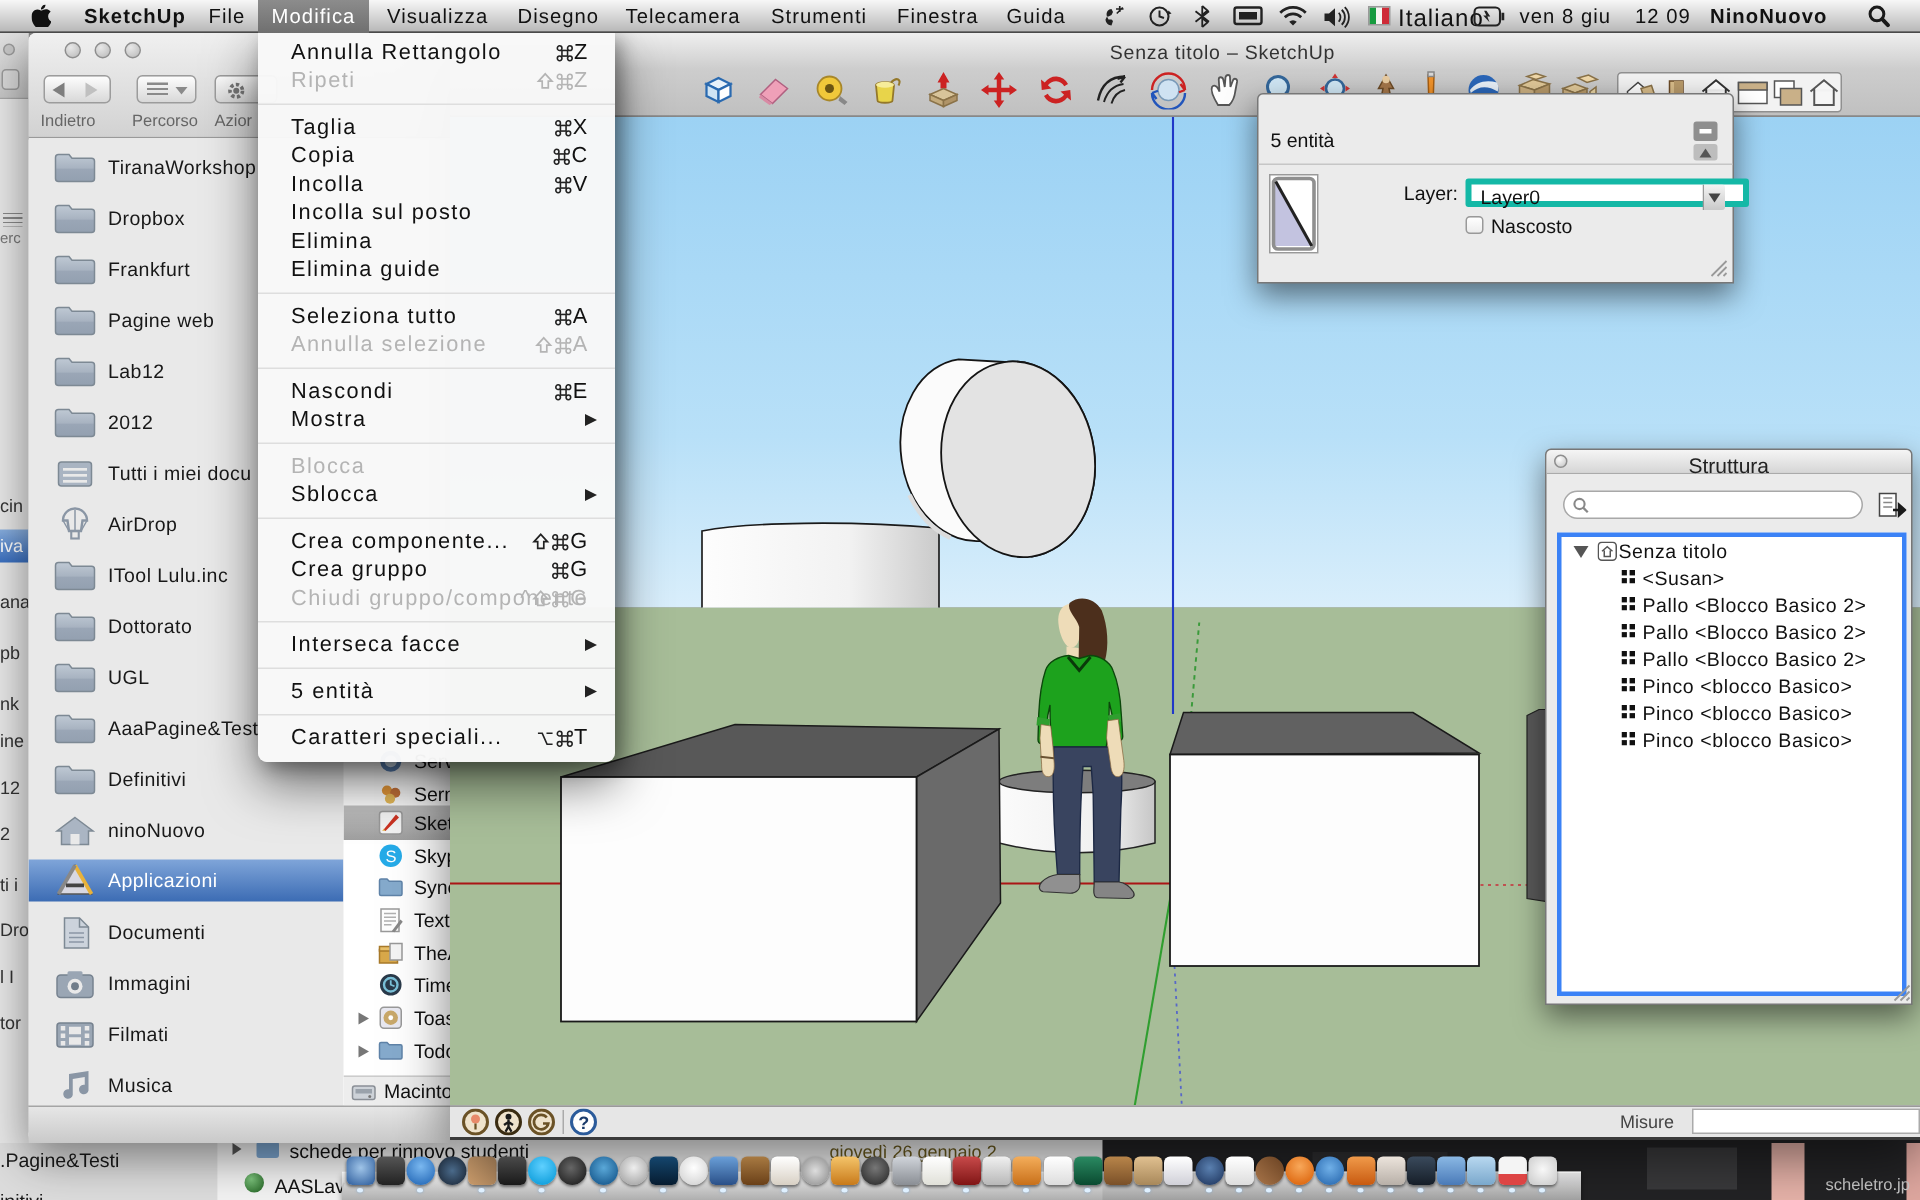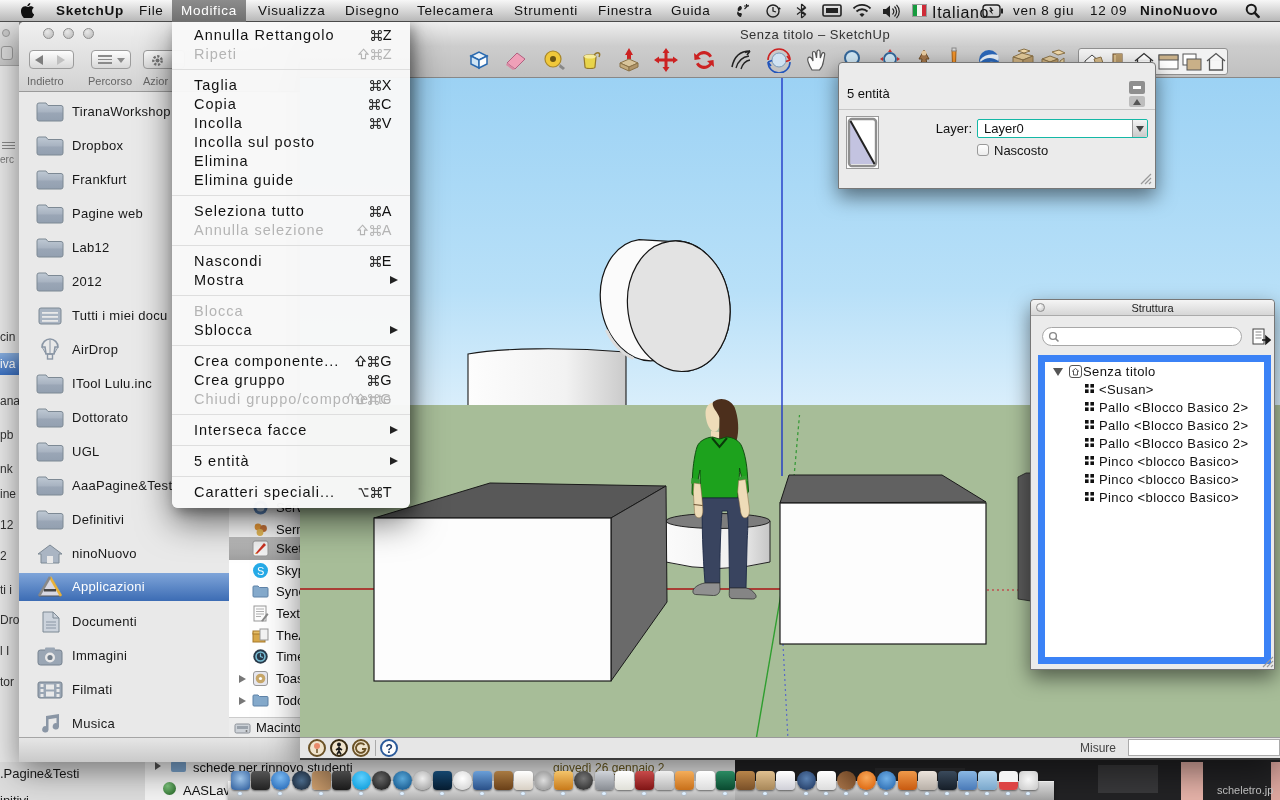--- a/index.html
+++ b/index.html
@@ -560,49 +560,49 @@
     </div>
  <div class="ab" style="left:0;top:46px;width:316px;border-top:1px solid #c6c6c6"></div>
  <div class="ab" style="left:7px;top:53px;width:33px;height:53px;background:#fff;border:1px solid #999">
   <svg width="31" height="51" style="display:block">
         <polygon points="3,4 28,47 3,47" fill="#c3c3e0"></polygon>
         <rect x="2" y="2" width="27" height="47" rx="3" fill="none" stroke="#8f8f8f" stroke-width="2.4"></rect>
         <line x1="3.5" y1="4" x2="27.5" y2="47" stroke="#222" stroke-width="2"></line>
       </svg>
  </div>
  <div class="ab" style="left:95px;top:58px;width:38px;font-size:13px;color:#111;text-align:right">Layer:</div>
- <div class="ab" style="left:138px;top:56px;width:171px;height:19px;background:#fff;border:1px solid #14b8a6;border-radius:2px">
+ <div class="ab" style="left:138px;top:56px;width:189px;height:19px;background:#fff;border:4px solid #14b8a6;border-radius:2px">
   <div class="ab" style="left:6px;top:1px;font-size:13px;color:#111">Layer0</div>
   <div class="ab" style="left:154px;top:0;width:15px;height:17px;background:linear-gradient(#f4f4f4,#c9c9c9);border-left:1px solid #999;border-radius:0 2px 2px 0">
         <div class="ab" style="left:3.2px;top:6px;width:0;height:0;border-top:6px solid #444;border-left:4.2px solid transparent;border-right:4.2px solid transparent"></div>
       </div>
  </div>
  <div class="ab" style="left:138px;top:81px;width:12px;height:12px;background:linear-gradient(#fff,#ececec);border:1px solid #999;border-radius:3px"></div>
  <div class="ab" style="left:155px;top:80px;font-size:13px;color:#111">Nascosto</div>
  <svg class="ab" style="left:301px;top:110px" width="12" height="12">
       <path d="M11 1 L1 11 M11 5 L5 11 M11 9 L9 11" stroke="#999" stroke-width="1.2"></path>
     </svg>
 </div>
 <div id="pal2" class="ab" style="left:1030px;top:299px;width:245px;height:371px;background:#ebebeb;border:1px solid #777;border-radius:4px 4px 0 0;box-shadow:0 8px 20px rgba(0,0,0,.5)">
  <div class="ab" style="left:0;top:0;width:243px;height:16px;background:linear-gradient(#f5f5f5,#d6d6d6);border-bottom:1px solid #aaa;border-radius:4px 4px 0 0">
   <div class="ab" style="left:5px;top:3px;width:9px;height:9px;border-radius:50%;background:radial-gradient(circle at 35% 30%,#fdfdfd,#c2c2c2);border:1px solid #8e8e8e"></div>
-  <div class="ab" style="left:0;width:243px;text-align:center;top:2px;font-size:11px;color:#222">Struttura</div>
+  <div class="ab" style="left:0;width:243px;text-align:center;top:2px;font-size:14px;color:#222">Struttura</div>
  </div>
  <div class="ab" style="left:11px;top:27px;width:200px;height:19px;background:#fff;border:1px solid #a8a8a8;border-radius:10px">
   <svg class="ab" style="left:5px;top:3px" width="12" height="12" viewBox="0 0 12 12">
         <circle cx="5" cy="5" r="3.4" fill="none" stroke="#888" stroke-width="1.4"></circle>
         <path d="M7.6 7.6 L10.5 10.5" stroke="#888" stroke-width="1.5"></path>
       </svg>
  </div>
  <svg class="ab" style="left:220px;top:27px" width="20" height="20" viewBox="0 0 20 20">
       <rect x="2" y="2" width="11" height="15" fill="#fff" stroke="#444"></rect>
       <path d="M4.5 5 L10.5 5 M4.5 8 L10.5 8 M4.5 11 L10.5 11" stroke="#888"></path>
       <path d="M11 13 L18 13 M15 9.5 L19 13 L15 16.5Z" stroke="#1a1a1a" stroke-width="1.6" fill="#1a1a1a"></path>
     </svg>
- <div class="ab" style="left:7px;top:55px;width:233px;height:309px;background:#fff;border:7px solid #3b82f6;font-size:13px;color:#111;letter-spacing:.4px">
+ <div class="ab" style="left:7px;top:55px;width:233px;height:309px;background:#fff;border:3px solid #3b82f6;font-size:13px;color:#111;letter-spacing:.4px">
   <div class="ab" style="left:8px;top:6px;width:0;height:0;border-top:8px solid #555;border-left:5px solid transparent;border-right:5px solid transparent"></div>
   <svg class="ab" style="left:24px;top:3px" width="13" height="13" viewBox="0 0 13 13">
         <rect x="0.5" y="0.5" width="12" height="12" rx="2.5" fill="none" stroke="#555"></rect>
         <path d="M3 6.5 L6.5 3.5 L10 6.5 M4.5 6 L4.5 10 L8.5 10 L8.5 6" fill="none" stroke="#555"></path>
       </svg>
   <div class="ab" style="left:38px;top:2px">Senza titolo</div>
   <style>.c2{position:absolute;left:40px;width:9px;height:9px}</style>
   <svg class="c2" style="top:22px">
         <rect x="0" y="0" width="3.6" height="3.6" fill="#111"></rect>
         <rect x="5.4" y="0" width="3.6" height="3.6" fill="#111"></rect>

